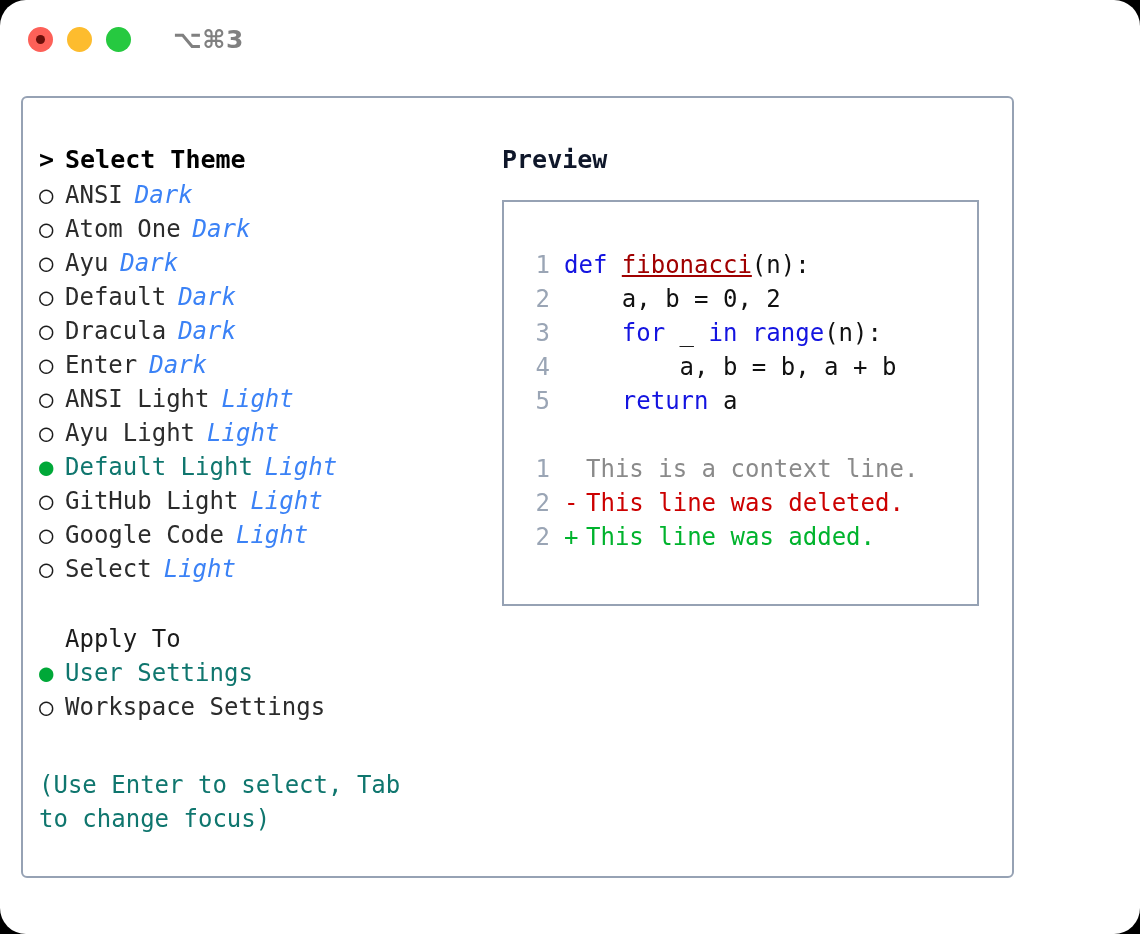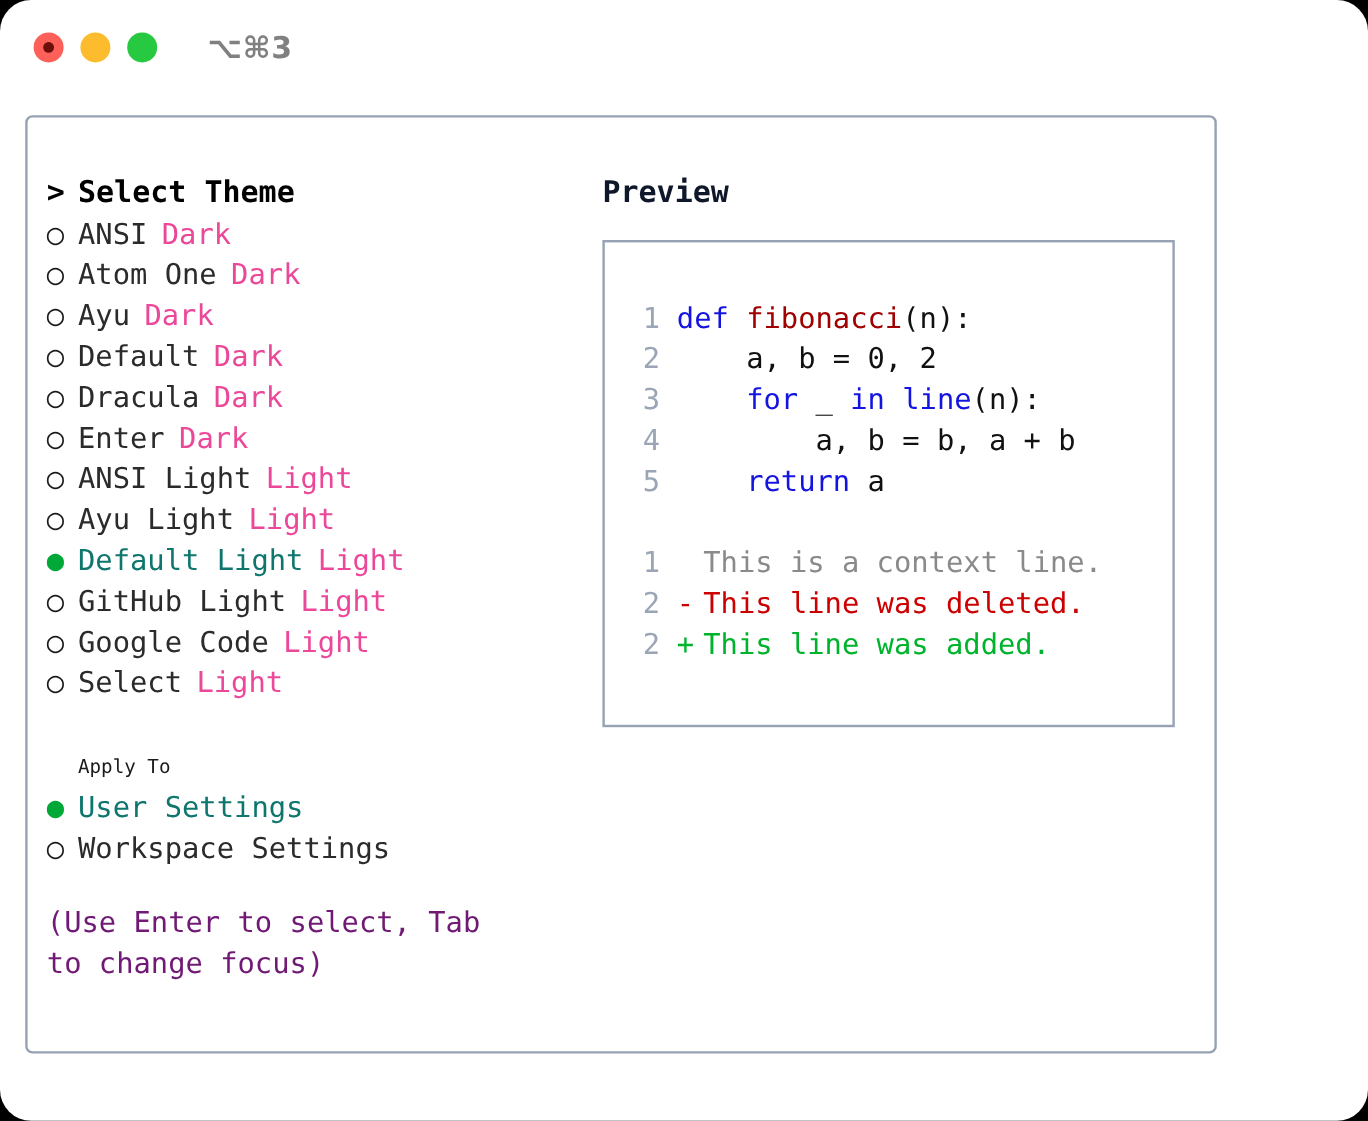--- a/index.html
+++ b/index.html
@@ -105,52 +105,53 @@
   .bullet {
     width: 26px;
     flex: 0 0 26px;
     color: #1b1b1b;
     font-size: 24px;
   }
   .bullet.selected { color: #00a838; }
   .row-label { color: #2b2b2b; }
   .row.selected .row-label { color: #0f766e; }
   .row-tag {
-    color: #ec4899;
+    color: #3b82f6;
     margin-left: 12px;
+    font-style: italic;
   }
 
   #select-theme-header {
     display: flex;
     align-items: baseline;
     height: 36px;
     line-height: 36px;
     font-size: 25px;
     font-weight: 700;
     color: #000000;
     white-space: pre;
   }
   #select-theme-header .caret { width: 26px; flex: 0 0 26px; }
 
   #apply-section { margin-top: 36px; }
   #apply-to-header {
     display: flex;
     align-items: baseline;
     height: 34px;
     line-height: 34px;
-    font-size: 16px;
+    font-size: 24px;
     color: #1b1b1b;
     white-space: pre;
   }
   #apply-to-header .caret { width: 26px; flex: 0 0 26px; }
 
   #hint-text {
-    margin-top: 28px;
+    margin-top: 44px;
     width: 400px;
-    color: #701a75;
+    color: #0f766e;
     font-size: 24px;
     line-height: 34px;
   }
 
   
   #preview-column {
     position: absolute;
     left: 479px;
     top: 44px;
     width: 480px;
@@ -187,21 +188,21 @@
   }
   .lineno {
     width: 30px;
     flex: 0 0 30px;
     text-align: right;
     color: #9aa5b5;
     margin-right: 14px;
   }
   .code-text { color: #111111; }
   .tok-kw   { color: #1414e0; }
-  .tok-fn   { color: #a00000; }
+  .tok-fn   { color: #a00000; text-decoration: underline; }
   .tok-plain{ color: #111111; }
 
   .diff-block { margin-top: 34px; }
   .diff-sign { width: 22px; flex: 0 0 22px; }
   .diff-context { color: #8a8a8a; }
   .diff-del     { color: #cc0000; }
   .diff-add     { color: #00b32d; }
 </style>
 </head>
 <body>
@@ -258,21 +259,21 @@
         <div id="hint-text">(Use Enter to select, Tab to change focus)</div>
       </div>
 
       <div id="preview-column">
         <div id="preview-title">Preview</div>
         <div id="preview-box">
           <div id="code-area">
             <div id="code-lines">
                 <div class="code-line"><span class="lineno">1</span><span class="code-text"><span class="tok-kw">def </span><span class="tok-fn">fibonacci</span><span class="tok-plain">(n):</span></span></div>
                 <div class="code-line"><span class="lineno">2</span><span class="code-text"><span class="tok-plain">    a, b = 0, 2</span></span></div>
-                <div class="code-line"><span class="lineno">3</span><span class="code-text"><span class="tok-plain">    </span><span class="tok-kw">for</span><span class="tok-plain"> _ </span><span class="tok-kw">in</span><span class="tok-plain"> </span><span class="tok-kw">line</span><span class="tok-plain">(n):</span></span></div>
+                <div class="code-line"><span class="lineno">3</span><span class="code-text"><span class="tok-plain">    </span><span class="tok-kw">for</span><span class="tok-plain"> _ </span><span class="tok-kw">in</span><span class="tok-plain"> </span><span class="tok-kw">range</span><span class="tok-plain">(n):</span></span></div>
                 <div class="code-line"><span class="lineno">4</span><span class="code-text"><span class="tok-plain">        a, b = b, a + b</span></span></div>
                 <div class="code-line"><span class="lineno">5</span><span class="code-text"><span class="tok-plain">    </span><span class="tok-kw">return</span><span class="tok-plain"> a</span></span></div>
               </div>
             <div id="diff-lines" class="diff-block">
                 <div class="code-line"><span class="lineno">1</span><span class="diff-sign diff-context"> </span><span class="diff-context">This is a context line.</span></div>
                 <div class="code-line"><span class="lineno">2</span><span class="diff-sign diff-del">-</span><span class="diff-del">This line was deleted.</span></div>
                 <div class="code-line"><span class="lineno">2</span><span class="diff-sign diff-add">+</span><span class="diff-add">This line was added.</span></div>
               </div>
           </div>
         </div>

